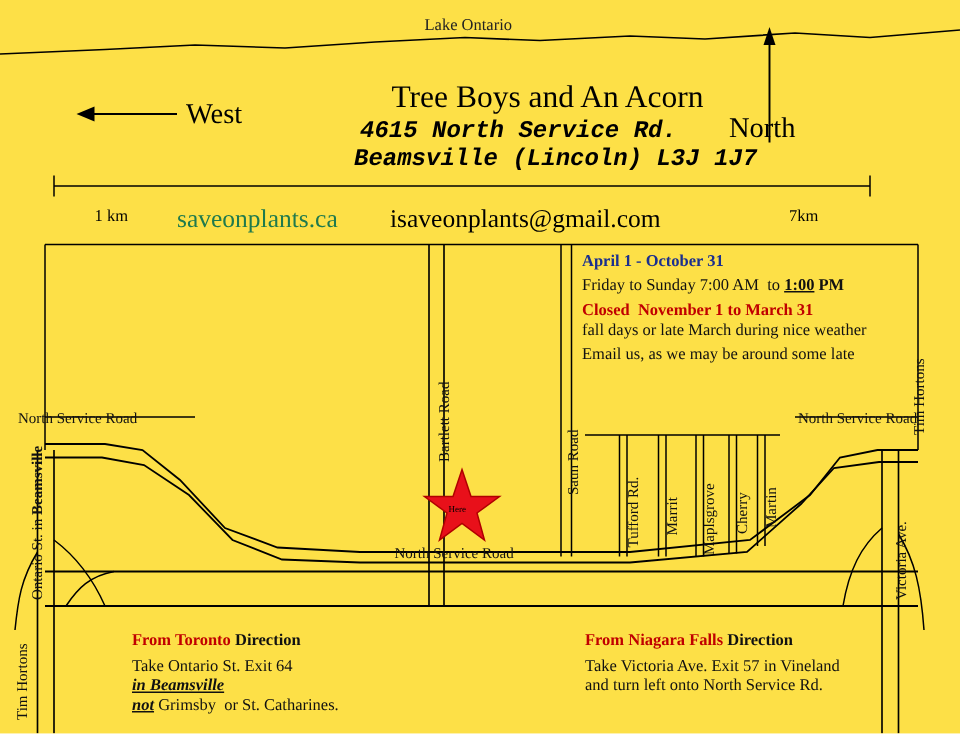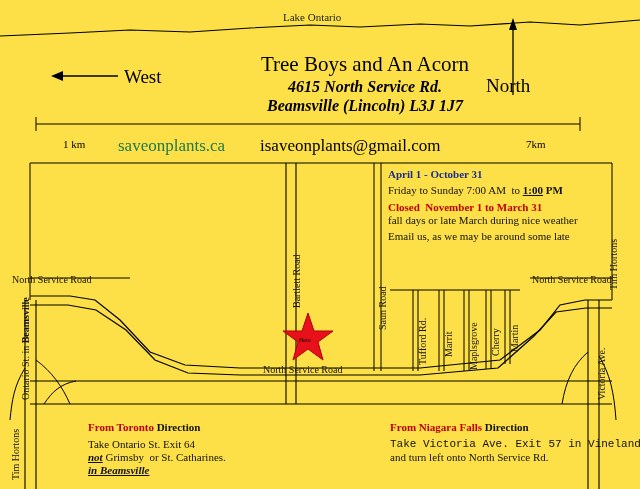--- a/index.html
+++ b/index.html
@@ -24,26 +24,25 @@
     font-size: 11px;
     color: #222;
   }
   .title {
     font-family: "Liberation Serif", serif;
     font-size: 21px;
     color: #000;
     text-align: center;
   }
   .addr1, .addr2 {
-    font-family: Liberation Serif, serif;
+    font-family: Liberation Mono, monospace;
     font-size: 16px;
     font-weight: bold;
     font-style: italic;
     color: #000;
-    text-align: center;
   }
   .dir-word {
     font-family: "Liberation Serif", serif;
     font-size: 19px;
     color: #000;
   }
   .site-url {
     font-family: "Liberation Serif", serif;
     font-size: 17px;
     color: #1f7a4d;
@@ -246,23 +245,23 @@
 
   <div class="abs txt road-label vert" style="left:10px; top:480px;">Tim Hortons</div>
 
   <div class="abs txt road-label vert" style="left:608px; top:290px;">Tim Hortons</div>
 
   <div class="abs txt star-text" style="left:299px; top:337px;">Here</div>
 
   <div class="abs" style="left:88px; top:417px;">
     <div class="txt"><span class="dirbox-head">From Toronto</span><span class="dirbox-line bold"> Direction</span></div>
     <div class="txt dirbox-line" style="margin-top:3px;">Take Ontario St. Exit 64</div>
+    <div class="txt dirbox-line bold ital und">in Beamsville</div>
     <div class="txt dirbox-line"><span class="bold ital und">not</span><span> Grimsby  or St. Catharines.</span></div>
-    <div class="txt dirbox-line bold ital und">in Beamsville</div>
   </div>
 
   <div class="abs" style="left:390px; top:417px;">
     <div class="txt"><span class="dirbox-head">From Niagara Falls</span><span class="dirbox-line bold"> Direction</span></div>
-    <div class="txt dirbox-line" style="margin-top:3px;font-family:Liberation Mono, monospace;">Take Victoria Ave. Exit 57 in Vineland</div>
+    <div class="txt dirbox-line" style="margin-top:3px;">Take Victoria Ave. Exit 57 in Vineland</div>
     <div class="txt dirbox-line">and turn left onto North Service Rd.</div>
   </div>
 
 </div>
 
 </body></html>

